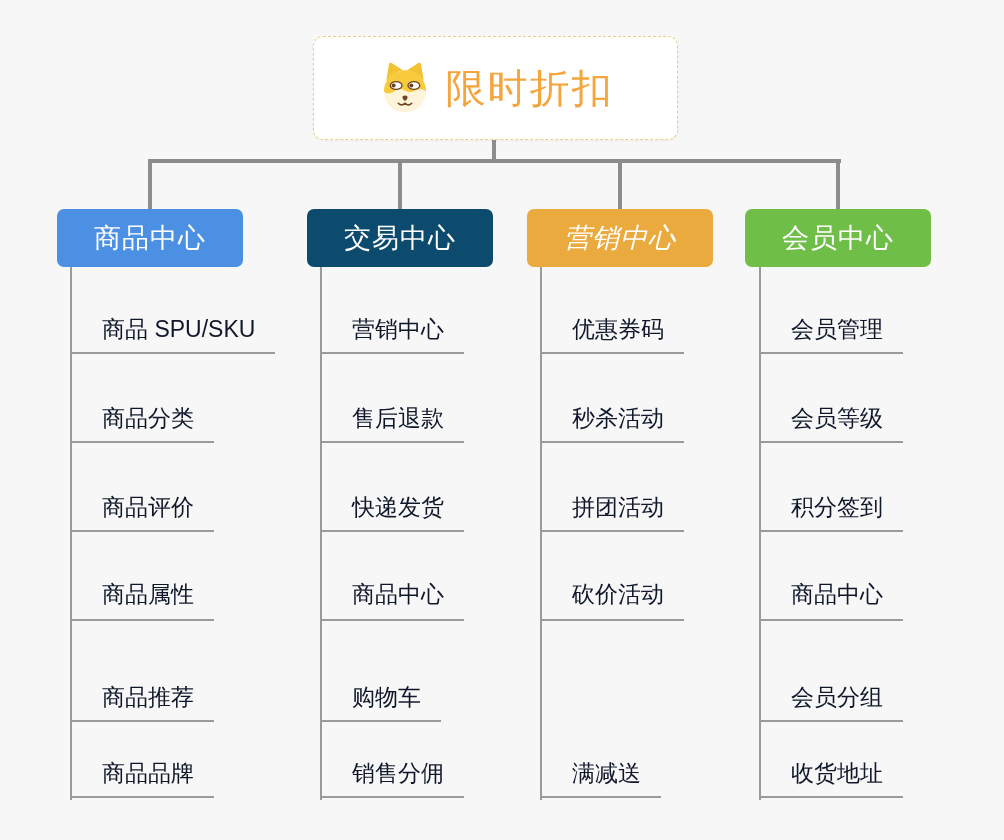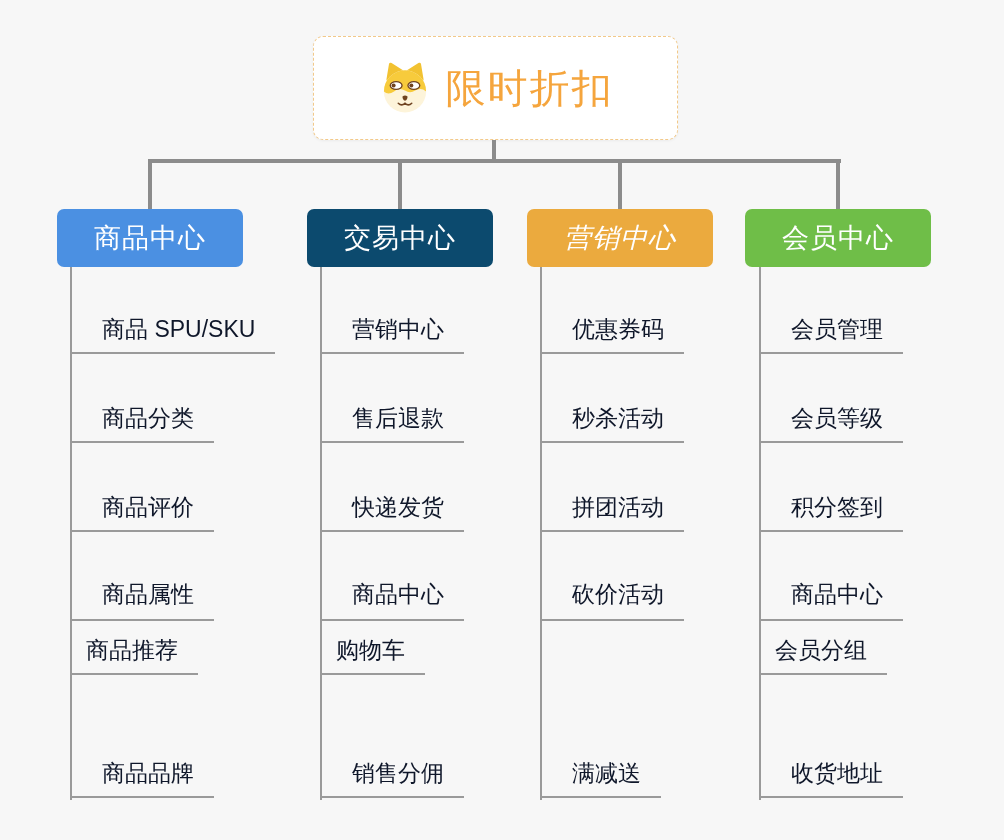--- a/index.html
+++ b/index.html
@@ -69,21 +69,21 @@
     white-space:nowrap;
   }
   .leaf.c1{left:70px;}
   .leaf.c2{left:320px;}
   .leaf.c3{left:540px;}
   .leaf.c4{left:759px;}
   .leaf.r1{top:312px;}
   .leaf.r2{top:401px;}
   .leaf.r3{top:490px;}
   .leaf.r4{top:579px;font-family:Liberation Mono, monospace;}
-  .leaf.r5{top:633px;padding-left:16px;}
+  .leaf.r5{top:680px;}
   .leaf.r6{top:756px;}
 </style>
 </head>
 <body>
 
 <div class="canvas">
 
   <div class="root-node" style="color: rgb(245, 165, 61); border-color: rgb(242, 201, 138);">
     <svg class="root-icon" viewBox="0 0 64 64" aria-hidden="true">
       <polygon points="12,22 15,4 29,13" fill="#f2c231" stroke="#f2c231" stroke-width="4" stroke-linejoin="round"></polygon>

